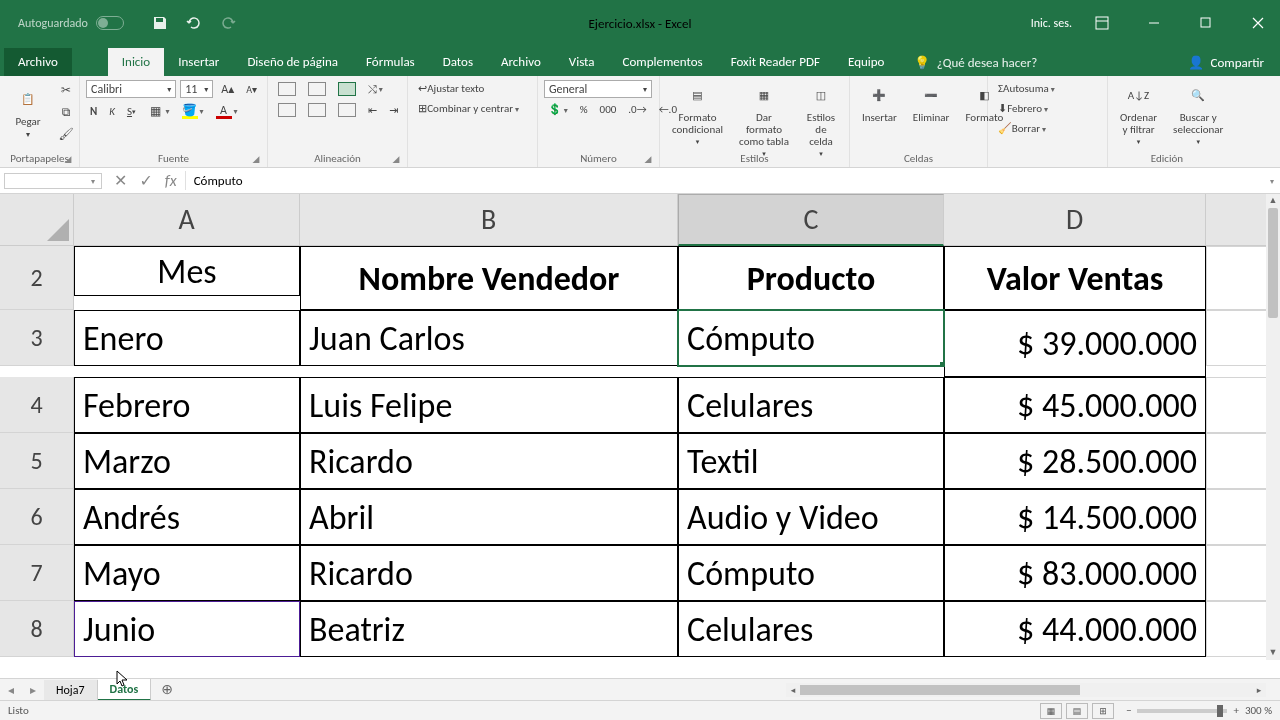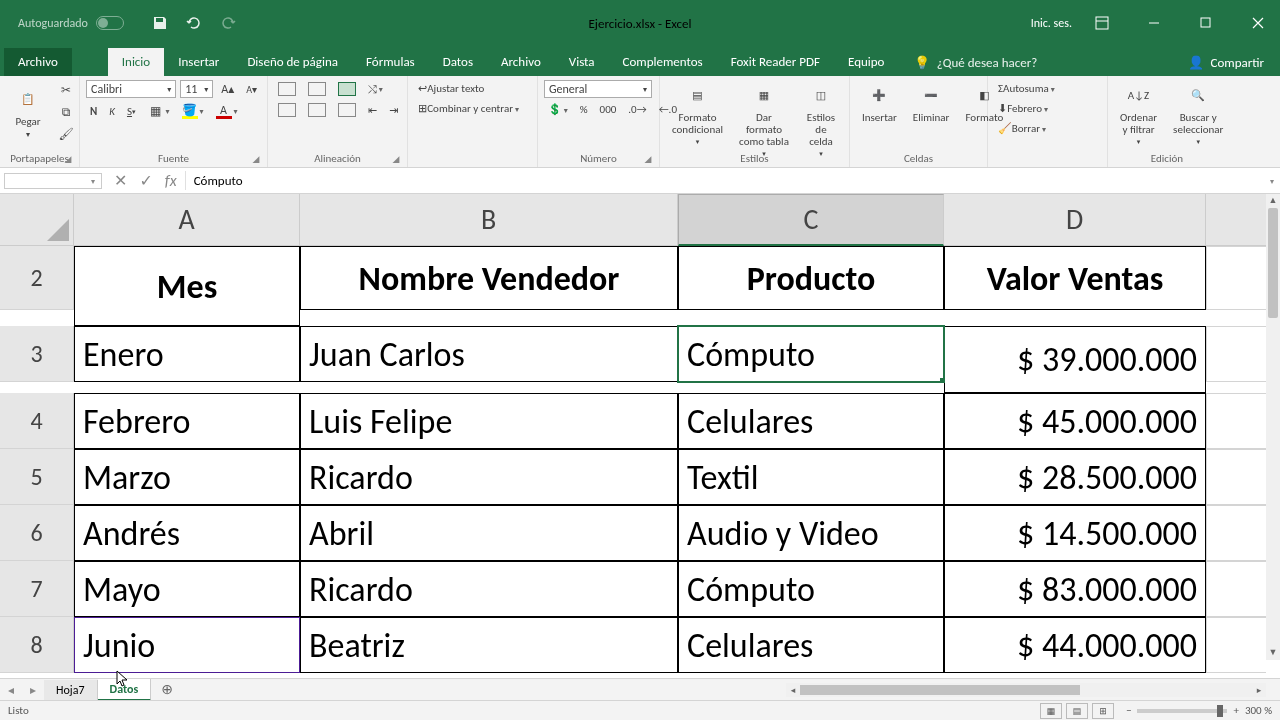--- a/index.html
+++ b/index.html
@@ -414,21 +414,21 @@
 
 <div class="sheet-area">
   <div class="grid" id="grid">
       <div class="corner"></div>
       <div class="colhdr">A</div>
       <div class="colhdr">B</div>
       <div class="colhdr sel">C</div>
       <div class="colhdr">D</div>
       <div class="colhdr"></div>
       <div class="rowhdr hdr-row" style="height:64px">2</div>
-      <div class="cell" style="height:80px;font-weight:bold;justify-content:center;border:1px solid #000">Mes</div>
+      <div class="cell" style="height:50px;font-weight:normal;justify-content:center;border:1px solid #000">Mes</div>
       <div class="cell" style="height:64px;font-weight:bold;justify-content:center;border:1px solid #000">Nombre Vendedor</div>
       <div class="cell" style="height:64px;font-weight:bold;justify-content:center;border:1px solid #000">Producto</div>
       <div class="cell" style="height:64px;font-weight:bold;justify-content:center;border:1px solid #000">Valor Ventas</div>
       <div class="cell empty" style="height:64px"></div>
       <div class="rowhdr" style="height:56px">3</div>
       <div class="cell" style="height:56px;border:1px solid #000">Enero</div>
       <div class="cell" style="height:56px;border:1px solid #000">Juan Carlos</div>
       <div class="cell selected" style="height:56px;border:1px solid #000">Cómputo</div>
       <div class="cell valor" style="height:67px;border:1px solid #000">$ 39.000.000</div>
       <div class="cell empty" style="height:56px"></div>

